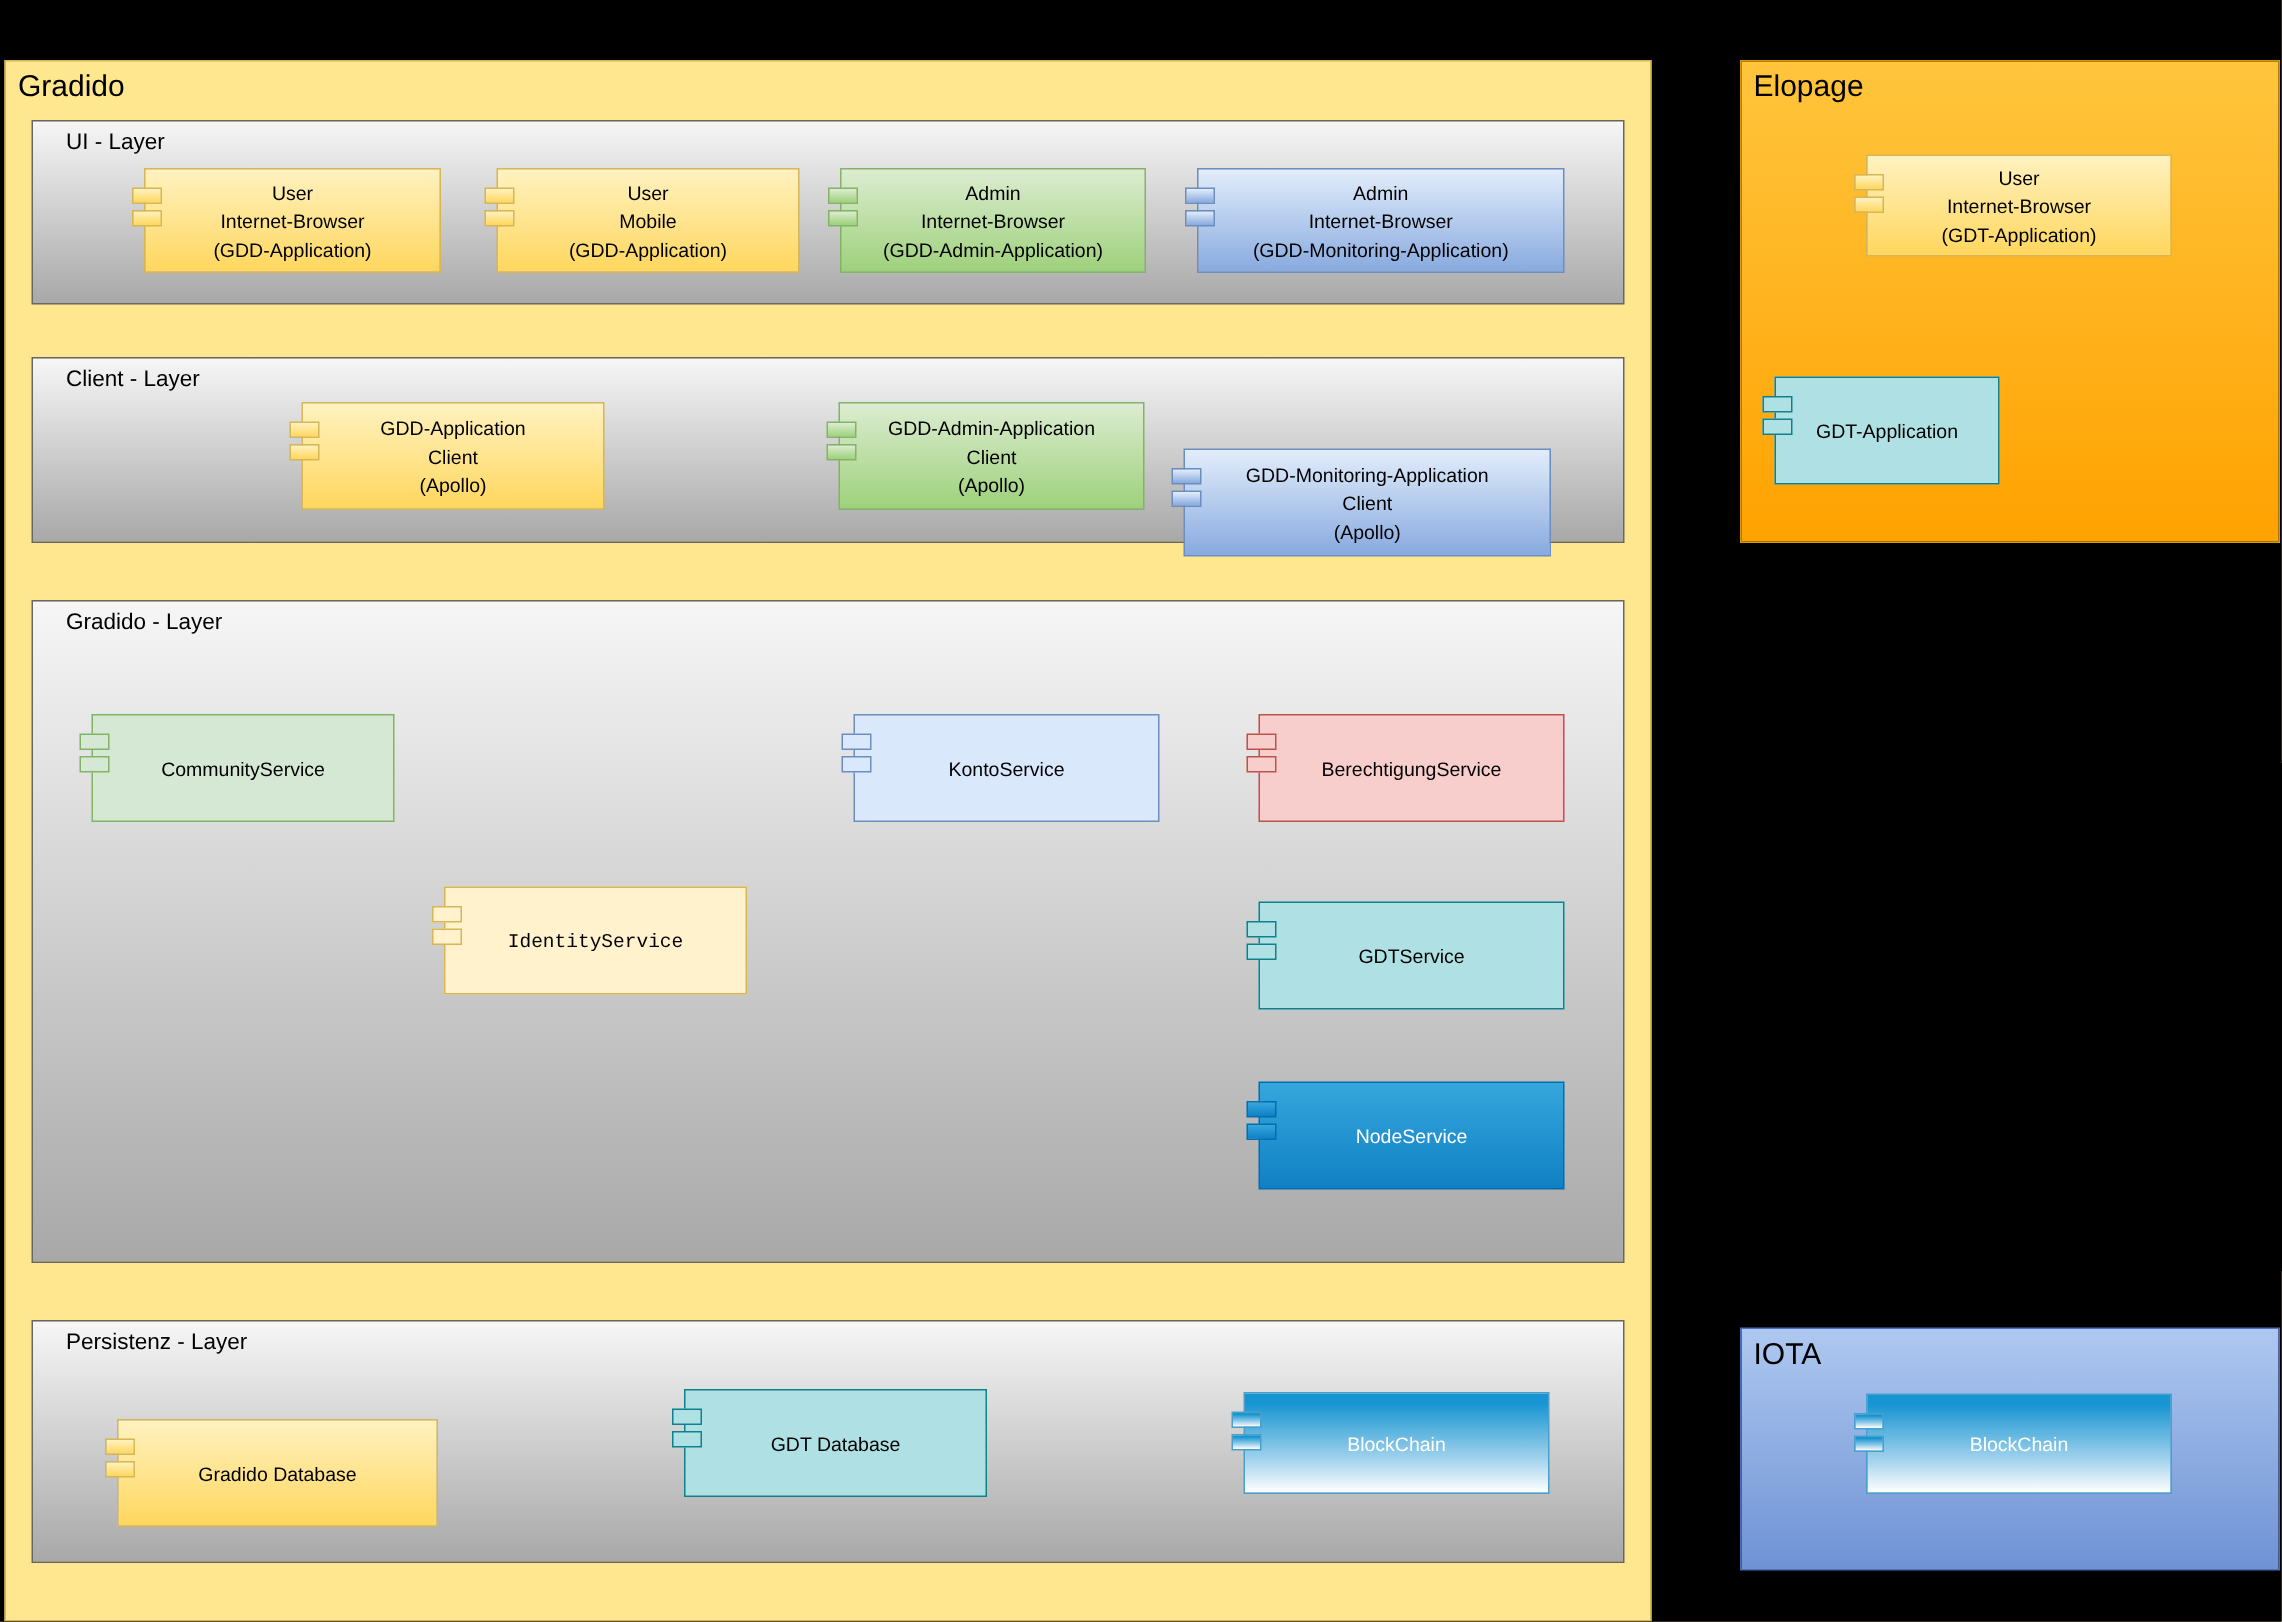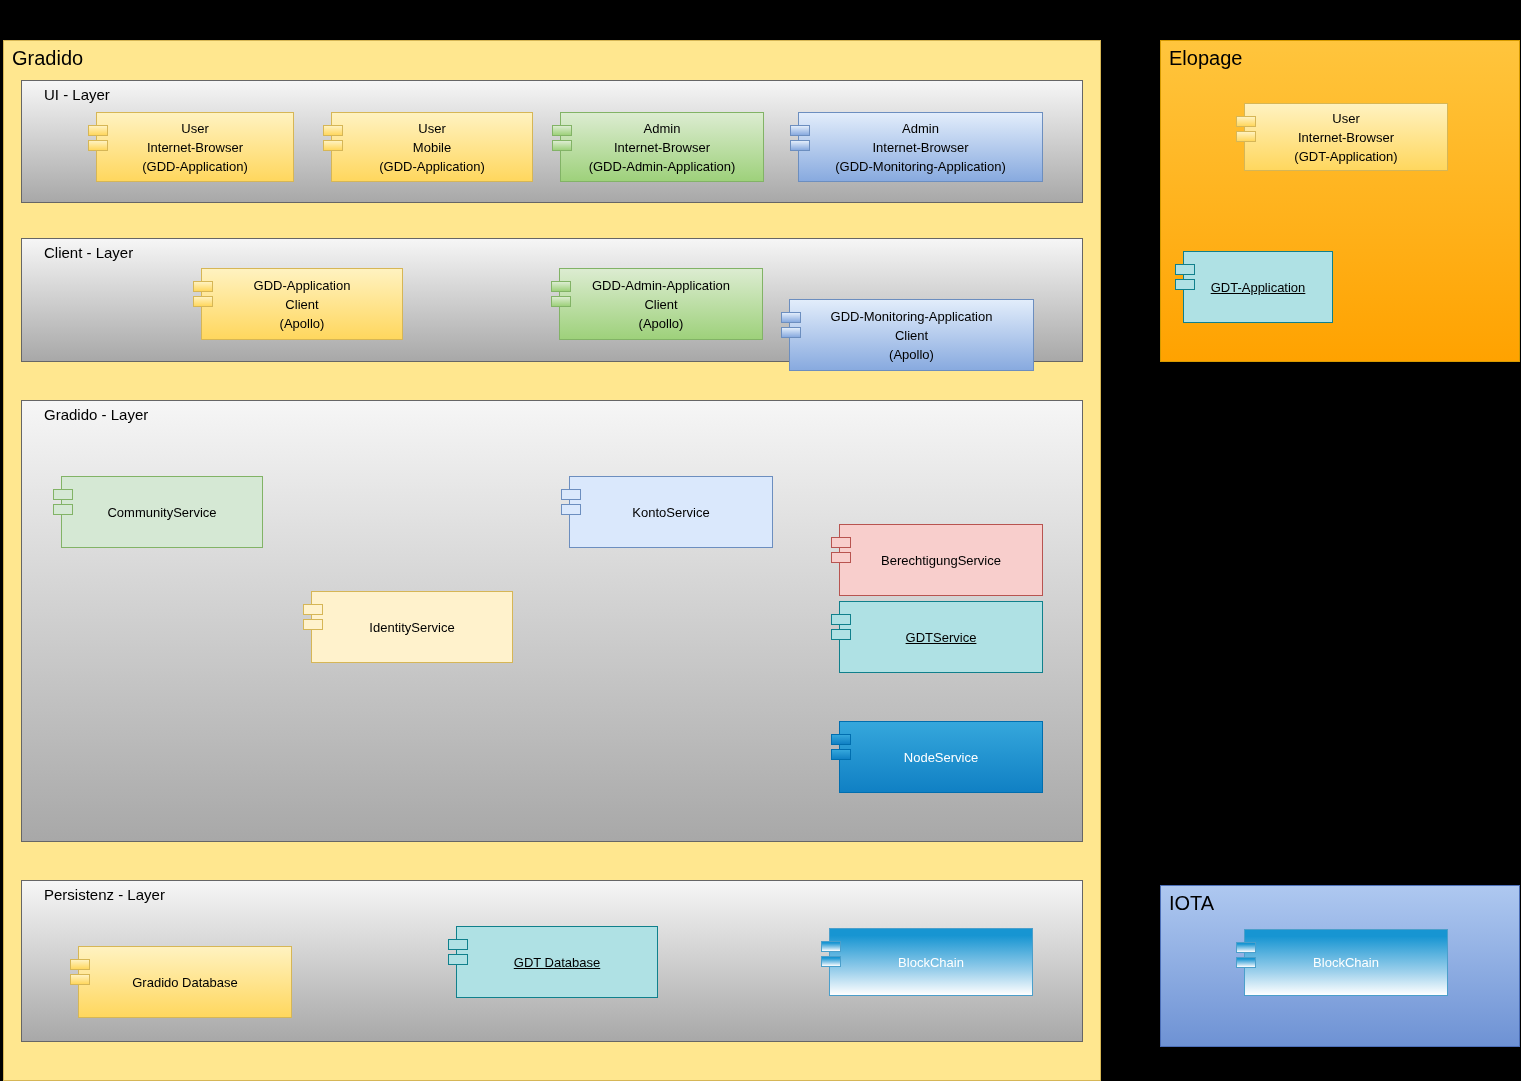--- a/index.html
+++ b/index.html
@@ -20,22 +20,22 @@
   .ctab-1{top:12px;}
   .ctab-2{top:27px;}
 
   
   .v-yellow{background:linear-gradient(180deg,#fff2c0,#ffd75e);border-color:#d6b656;}
   .v-paleyellow{background:#fff2cc;border-color:#d6b656;}
   .v-green{background:linear-gradient(180deg,#dcecd1,#9ed17b);border-color:#82b366;}
   .v-palegreen{background:#d5e8d4;border-color:#82b366;}
   .v-blue{background:linear-gradient(180deg,#e2edfb,#88aadf);border-color:#6c8ebf;}
   .v-paleblue{background:#dae8fc;border-color:#6c8ebf;}
-  .v-pink{background:#f8cecc;border-color:#b85450;margin-top:48px;}
-  .v-teal{background:#afe1e4;border-color:#10808c;text-decoration:underline;}
+  .v-pink{background:#f8cecc;border-color:#b85450;}
+  .v-teal{background:#afe1e4;border-color:#10808c;}
   .v-solidblue{background:linear-gradient(180deg,#35a7dc,#1080c4);border-color:#006eaf;color:#fff;}
   .v-bluefade{background:linear-gradient(180deg,#1795d2 10%,#9fd1ec 65%,#ffffff 100%);border-color:#4b9fcb;color:#fff;}
 
   .gradido-box{left:3px;top:40px;width:1096px;height:1039px;background:#ffe78f;border-color:#d6b656;}
   .elopage-box{left:1160px;top:40px;width:358px;height:320px;background:linear-gradient(180deg,#ffc53d,#ffa200);border-color:#d79b00;}
   .iota-box{left:1160px;top:885px;width:358px;height:160px;background:linear-gradient(180deg,#aec8f0,#6e92d4);border-color:#4c6fb8;}
 </style>
 </head>
 <body>
 
@@ -124,21 +124,21 @@
       <i class="ctab ctab-2"></i>
       <span class="clabel">KontoService</span>
     </div>
 
     <div class="component v-pink" style="left:817px;top:75px;width:202px;height:70px;">
       <i class="ctab ctab-1"></i>
       <i class="ctab ctab-2"></i>
       <span class="clabel">BerechtigungService</span>
     </div>
 
-    <div class="component v-paleyellow" style="left:289px;top:190px;width:200px;height:70px;">
+    <div class="component v-paleyellow" style="left:274px;top:190px;width:200px;height:70px;font-family:Liberation Mono, monospace;">
       <i class="ctab ctab-1"></i>
       <i class="ctab ctab-2"></i>
       <span class="clabel">IdentityService</span>
     </div>
 
     <div class="component v-teal" style="left:817px;top:200px;width:202px;height:70px;">
       <i class="ctab ctab-1"></i>
       <i class="ctab ctab-2"></i>
       <span class="clabel">GDTService</span>
     </div>

